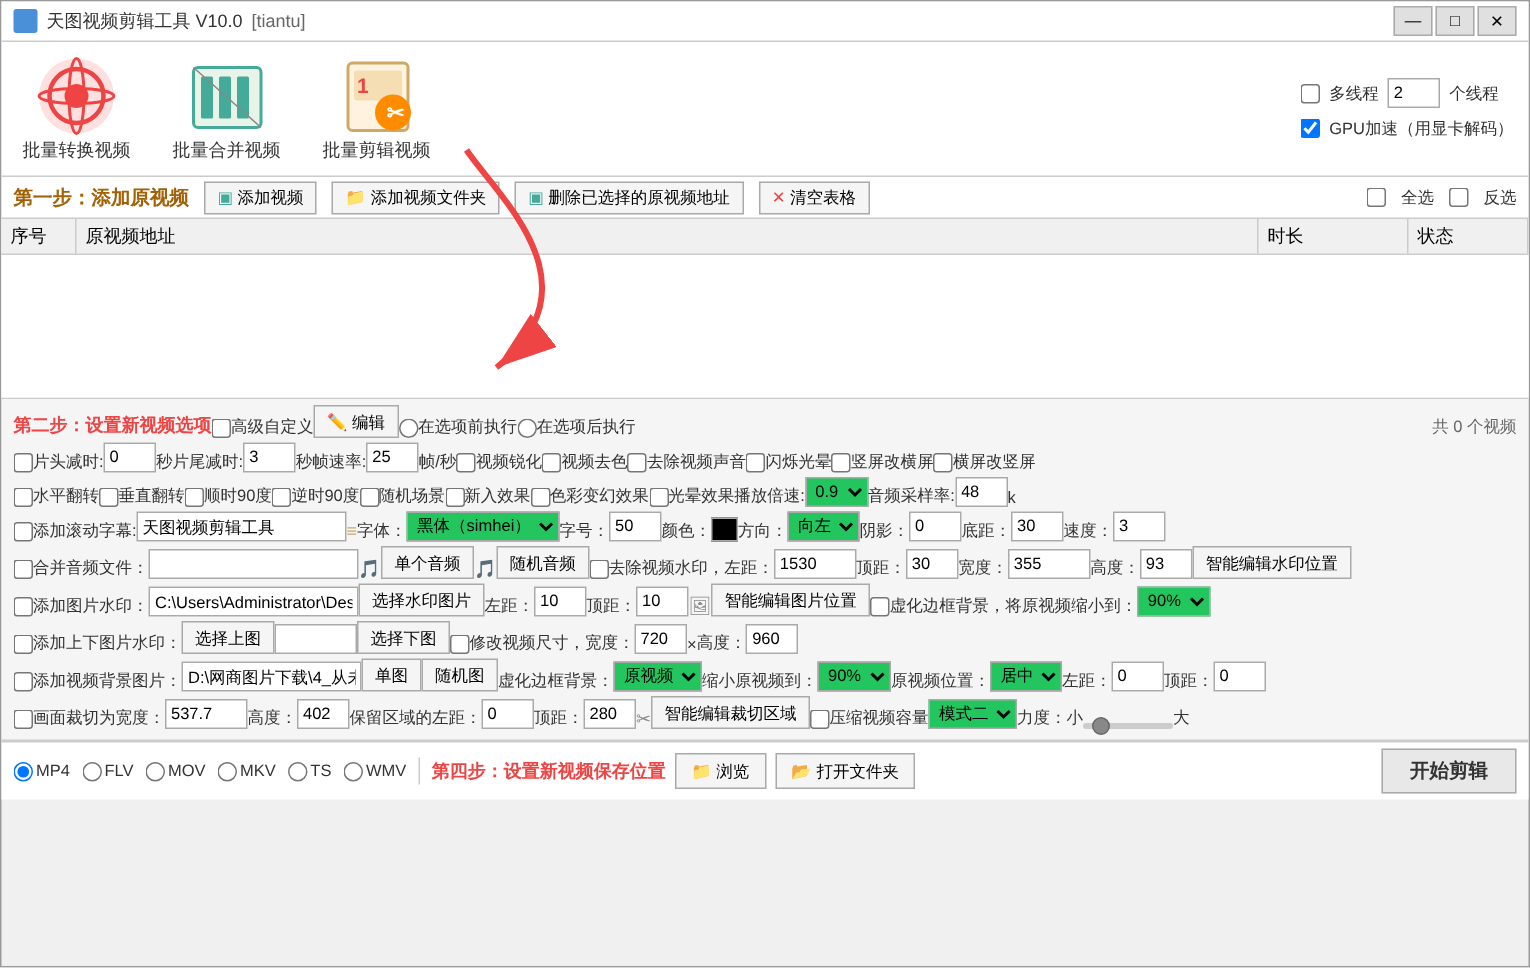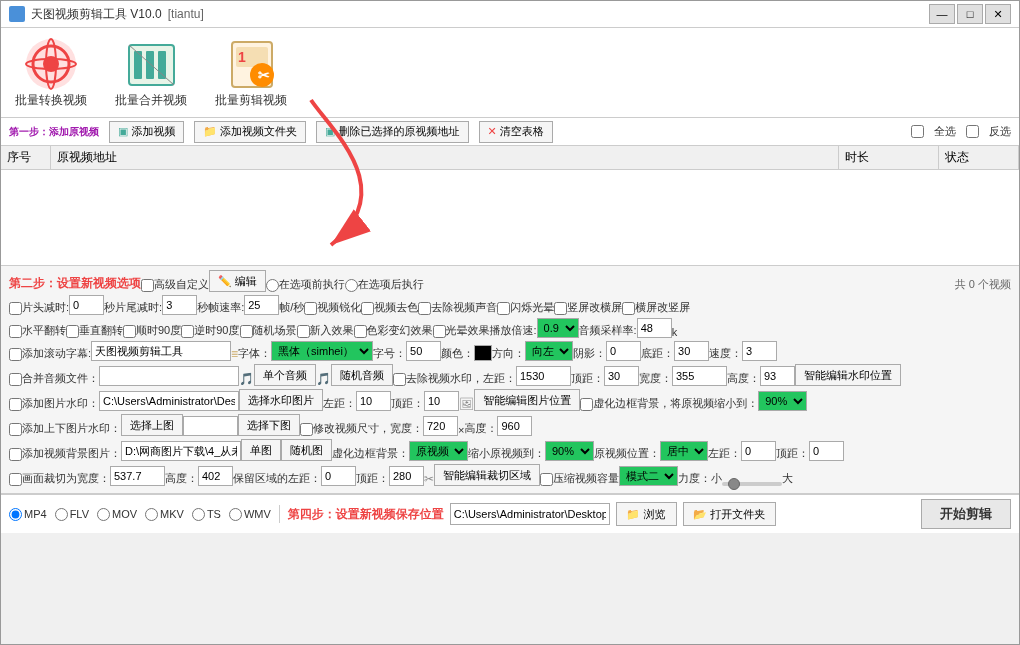--- a/index.html
+++ b/index.html
@@ -102,23 +102,23 @@
     .section-bar {
       background: #fff;
       height: 28px;
       display: flex;
       align-items: center;
       padding: 0 8px;
       border-bottom: 1px solid #ccc;
       gap: 10px;
     }
     .section-title {
-      color: #a21caf;
+      color: #a16207;
       font-weight: bold;
-      font-size: 10px;
+      font-size: 13px;
     }
     .btn-small {
       height: 22px;
       padding: 0 8px;
       border: 1px solid #aaa;
       background: #f5f5f5;
       cursor: pointer;
       font-size: 11px;
       display: flex;
       align-items: center;
@@ -306,20 +306,32 @@
       <div class="toolbar-icon">
         <svg width="55" height="55" viewBox="0 0 55 55">
           <rect x="8" y="5" width="40" height="45" rx="3" fill="#fff3e0" stroke="#ca6" stroke-width="2"></rect>
           <rect x="12" y="10" width="32" height="20" rx="2" fill="#f5deb3"></rect>
           <text x="14" y="25" font-size="14" fill="#e44" font-weight="bold">1</text>
           <circle cx="38" cy="38" r="12" fill="#ff8c00"></circle>
           <text x="34" y="43" font-size="14" fill="white" font-weight="bold">✂</text>
         </svg>
       </div>
       <span class="toolbar-label">批量剪辑视频</span>
+    </div>
+    <div class="toolbar-right">
+      <div class="checkbox-row">
+        <input type="checkbox" style="">
+        <span class="label-text">多线程</span>
+        <input type="text" class="input-narrow" value="2" style="">
+        <span class="label-text">个线程</span>
+      </div>
+      <div class="checkbox-row">
+        <input type="checkbox" checked="" style="">
+        <span class="label-text">GPU加速（用显卡解码）</span>
+      </div>
     </div>
   </div>
 
   <div class="section-bar">
     <span class="section-title">第一步：添加原视频</span>
     <button class="btn-small">
       <span style="color:#4a9;">▣</span>
       <span>添加视频</span>
     </button>
     <button class="btn-small">
@@ -589,21 +601,20 @@
         <input type="radio" name="format" style="">
         <span class="label-text">TS</span>
       </div>
       <div class="radio-item">
         <input type="radio" name="format" style="">
         <span class="label-text">WMV</span>
       </div>
     </div>
     <div class="divider-v"></div>
     <span class="settings-section-title" style="color:#e44;">第四步：设置新视频保存位置</span>
-    <input type="text" style="width: 160px; height: 22px;" value="C:\Users\Administrator\Desktop">
     <button class="btn-browse">
       <span style="color:#ca6;">📁</span>
       <span>浏览</span>
     </button>
     <button class="btn-browse">
       <span style="color:#ca6;">📂</span>
       <span>打开文件夹</span>
     </button>
     <div class="spacer"></div>
     <button class="btn-start">开始剪辑</button>

